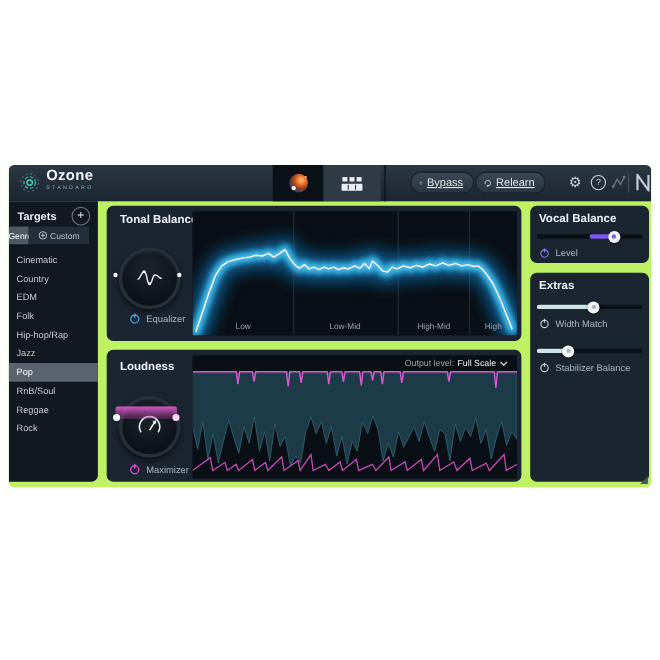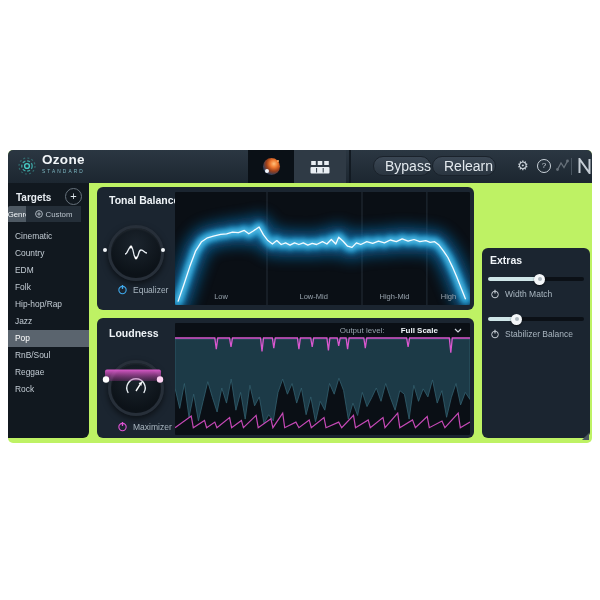--- a/index.html
+++ b/index.html
@@ -13,21 +13,21 @@
   .logo-sub{font-size:4.8px;color:#7fb9c4;letter-spacing:2.1px;margin-top:3px;}
   .tab-assist{position:absolute;left:240px;top:0;width:46px;height:33px;background:#0a1016;display:flex;align-items:center;justify-content:center;}
   .orb{width:17px;height:17px;border-radius:50%;background:radial-gradient(circle at 64% 34%,#ffc07a 0%,#ef7a30 24%,#9c3f1a 48%,#32405c 72%,#101f33 100%);position:relative;}
   .orb:after{content:"";position:absolute;left:2px;bottom:2px;width:4px;height:4px;border-radius:50%;background:#f4f8ff;}
   .orb:before{content:"";position:absolute;right:1px;top:2px;width:2px;height:2px;border-radius:50%;background:#ffb36b;}
   .tab-chain{position:absolute;left:286px;top:0;width:52px;height:33px;background:#2f3a45;display:flex;align-items:center;justify-content:center;}
   .tb-vsep{position:absolute;left:341px;top:0;width:2px;height:33px;background:#121a22;}
   .pill{position:absolute;top:6px;height:20px;border-radius:10px;background:linear-gradient(180deg,#3b4754,#2a3540);border:1px solid #1a222b;display:flex;align-items:center;gap:4px;padding:0 9px 0 7px;box-sizing:border-box;color:#e3e9ee;}
   .pill-bypass{left:365px;width:58px;}
   .pill-relearn{left:424px;width:64px;}
-  .pill-label{font-size:14px;}
+  .pill-label{font-size:10px;text-decoration:underline;}
   .tb-icon{position:absolute;top:9px;color:#cbd3da;}
   .gear{left:509px;font-size:13px;line-height:14px;}
   .help{left:529px;width:12px;height:12px;border:1px solid #cbd3da;border-radius:50%;font-size:8px;text-align:center;line-height:12px;}
   .dimicon{left:548px;opacity:.4;}
   .tb-vline{position:absolute;left:563px;top:8px;width:1px;height:17px;background:#48545f;}
   .nlogo{left:569px;top:8px;}
   
   .sidebar{position:absolute;left:0;top:33px;width:81px;height:255px;background:#11181f;border-radius:0 0 6px 0;}
   .sb-title{position:absolute;left:8px;top:9px;font-size:10px;font-weight:bold;color:#e8edf2;}
   .sb-plus{position:absolute;right:7px;top:5px;width:15px;height:15px;border:1.2px solid #67727c;border-radius:50%;color:#dfe6ec;font-size:11px;line-height:14px;text-align:center;}
@@ -49,23 +49,23 @@
   .knob{position:absolute;width:50px;height:50px;border-radius:50%;border:3px solid #272f39;background:radial-gradient(circle at 50% 32%,#1b242d,#0c1218 72%);box-shadow:0 3px 6px rgba(0,0,0,.55), inset 0 1px 2px rgba(255,255,255,.07);display:flex;align-items:center;justify-content:center;}
   .knob-dot{position:absolute;width:4px;height:4px;border-radius:50%;background:#f2f6f9;}
   .power-row{position:absolute;display:flex;align-items:center;gap:5px;}
   .pwr-label{font-size:8.5px;color:#a9b6c0;}
   .c-blue{color:#3fa9ec;} .c-mag{color:#e052d4;} .c-purp{color:#8a78f2;} .c-gray{color:#c6cdd4;}
   
   .display{position:absolute;background:#0a0f15;border-radius:1px;overflow:hidden;}
   .tonal .display{left:78px;top:5px;width:295px;height:113px;}
   .loud .display{left:78px;top:5px;width:295px;height:112px;}
   .band-label{position:absolute;bottom:4px;transform:translateX(-50%);font-size:7.5px;color:#97a2ac;}
-  .outlevel{position:absolute;right:8px;top:3px;display:flex;align-items:center;gap:16px;z-index:2;}
+  .outlevel{position:absolute;right:8px;top:3px;display:flex;align-items:center;gap:3px;z-index:2;}
   .outlevel-label{font-size:8px;color:#97a2ac;}
-  .outlevel-value{font-size:8px;font-weight:bold;color:#eef3f7;}
+  .outlevel-value{font-size:8px;font-weight:normal;color:#eef3f7;}
   
   .ribbon{position:absolute;left:5px;top:50px;width:62px;height:16px;z-index:2;}
   
   .slider{position:absolute;width:96px;height:12px;}
   .slider .track{position:absolute;left:0;top:4px;width:96px;height:4px;border-radius:2px;background:#0b1016;}
   .slider .fill{position:absolute;top:4px;height:4px;border-radius:2px;}
   .slider .thumb{position:absolute;top:0.5px;width:11px;height:11px;border-radius:50%;background:#f4f7f9;box-shadow:0 1px 2px rgba(0,0,0,.5);display:flex;align-items:center;justify-content:center;}
   .slider .thumb i{width:4.5px;height:4.5px;border-radius:50%;display:block;}
   .fill-purp{background:#7a5af0;} .fill-pale{background:#cfe6e8;}
   .dot-purp{background:#7a5af0;} .dot-gray{background:#aeb9bf;}
@@ -250,20 +250,37 @@
         </svg>
       </div>
       <svg id="loud-svg" width="295" height="112">
           <polygon points="0,16.0 0.0,65.0 4.7,85.4 9.4,60.5 14.0,94.3 18.7,71.2 23.4,97.9 28.1,78.3 32.8,58.7 37.5,74.7 42.1,89.0 46.8,65.0 51.5,80.1 56.2,56.1 60.9,87.2 65.6,69.4 70.2,96.1 74.9,62.3 79.6,82.8 84.3,73.9 89.0,100.6 93.7,91.7 98.3,97.9 103.0,69.4 107.7,56.1 112.4,71.2 117.1,60.5 121.7,80.1 126.4,65.0 131.1,91.7 135.8,73.9 140.5,98.8 145.2,78.3 149.8,87.2 154.5,60.5 159.2,71.2 163.9,55.2 168.6,67.6 173.3,96.1 177.9,80.1 182.6,92.5 187.3,69.4 192.0,83.6 196.7,74.7 201.3,65.0 206.0,78.3 210.7,60.5 215.4,74.7 220.1,87.2 224.8,67.6 229.4,71.2 234.1,96.1 238.8,62.3 243.5,78.3 248.2,65.8 252.9,73.9 257.5,56.9 262.2,80.1 266.9,67.6 271.6,94.3 276.3,74.7 281.0,60.5 285.6,81.9 290.3,69.4 295.0,76.5 295,16.0" fill="#1c3a47" stroke="#336170" stroke-width="0.8"></polygon>
           <polyline points="0,15.0 39.8,15.0 41.3,26.2 42.8,15.0 54.5,15.0 56.0,24.0 57.5,15.0 85.5,15.0 87.0,28.4 88.5,15.0 97.3,15.0 98.8,25.1 100.3,15.0 122.4,15.0 123.9,26.2 125.4,15.0 135.7,15.0 137.2,24.0 138.7,15.0 151.9,15.0 153.4,27.3 154.9,15.0 162.2,15.0 163.7,22.8 165.2,15.0 171.1,15.0 172.6,26.2 174.1,15.0 188.8,15.0 190.3,25.1 191.8,15.0 231.6,15.0 233.1,24.0 234.6,15.0 274.3,15.0 275.8,29.6 277.3,15.0 295,15.0" fill="none" stroke="#d957cf" stroke-width="1.3"></polyline>
           <polyline points="0.0,104.7 16.2,93.0 18.3,104.7 29.5,97.4 31.6,104.7 39.8,99.1 41.9,104.7 54.6,94.6 56.6,104.7 66.4,97.4 68.4,104.7 81.1,92.4 83.2,104.7 95.9,95.8 97.9,104.7 107.7,90.2 109.7,104.7 120.9,99.1 123.9,104.7 134.2,96.9 136.3,104.7 149.0,94.6 151.0,104.7 163.7,99.1 166.7,104.7 178.5,92.4 180.5,104.7 193.2,96.9 195.3,104.7 208.0,94.6 210.0,104.7 222.7,90.2 224.8,104.7 237.5,96.9 240.4,104.7 252.2,93.5 254.3,104.7 267.0,98.0 269.9,104.7 283.2,90.2 285.3,104.7 295.0,99.1" fill="none" stroke="#cf4cbe" stroke-width="1.2" opacity="0.95"></polyline>
         </svg>
     </div>
   </div>
 
+  <div class="panel vocal">
+    <div class="p-title" style="left:8px;top:6px;">Vocal Balance</div>
+    <div class="slider" id="vocal-slider" style="left:6px;top:22px;">
+      <div class="track"></div>
+      <div class="fill fill-purp" style="left: 48px; width: 22.08px;"></div>
+      <div class="thumb" style="left: 64.58px;">
+          <i class="dot-purp"></i>
+        </div>
+    </div>
+    <div class="power-row" style="left:8px;top:38px;">
+      <svg class="c-purp" width="10" height="10" viewBox="0 0 12 12">
+        <circle cx="6" cy="6.6" r="4" fill="none" stroke="currentColor" stroke-width="1.2"></circle>
+        <line x1="6" y1="1" x2="6" y2="5.4" stroke="currentColor" stroke-width="1.4"></line>
+      </svg>
+      <span class="pwr-label">Level</span>
+    </div>
+  </div>
 
   <div class="panel extras">
     <div class="p-title" style="left:8px;top:6px;">Extras</div>
     <div class="slider" id="width-slider" style="left:6px;top:25px;">
       <div class="track"></div>
       <div class="fill fill-pale" style="left: 0px; width: 51.84px;"></div>
       <div class="thumb" style="left: 46.34px;">
           <i class="dot-gray"></i>
         </div>
     </div>

